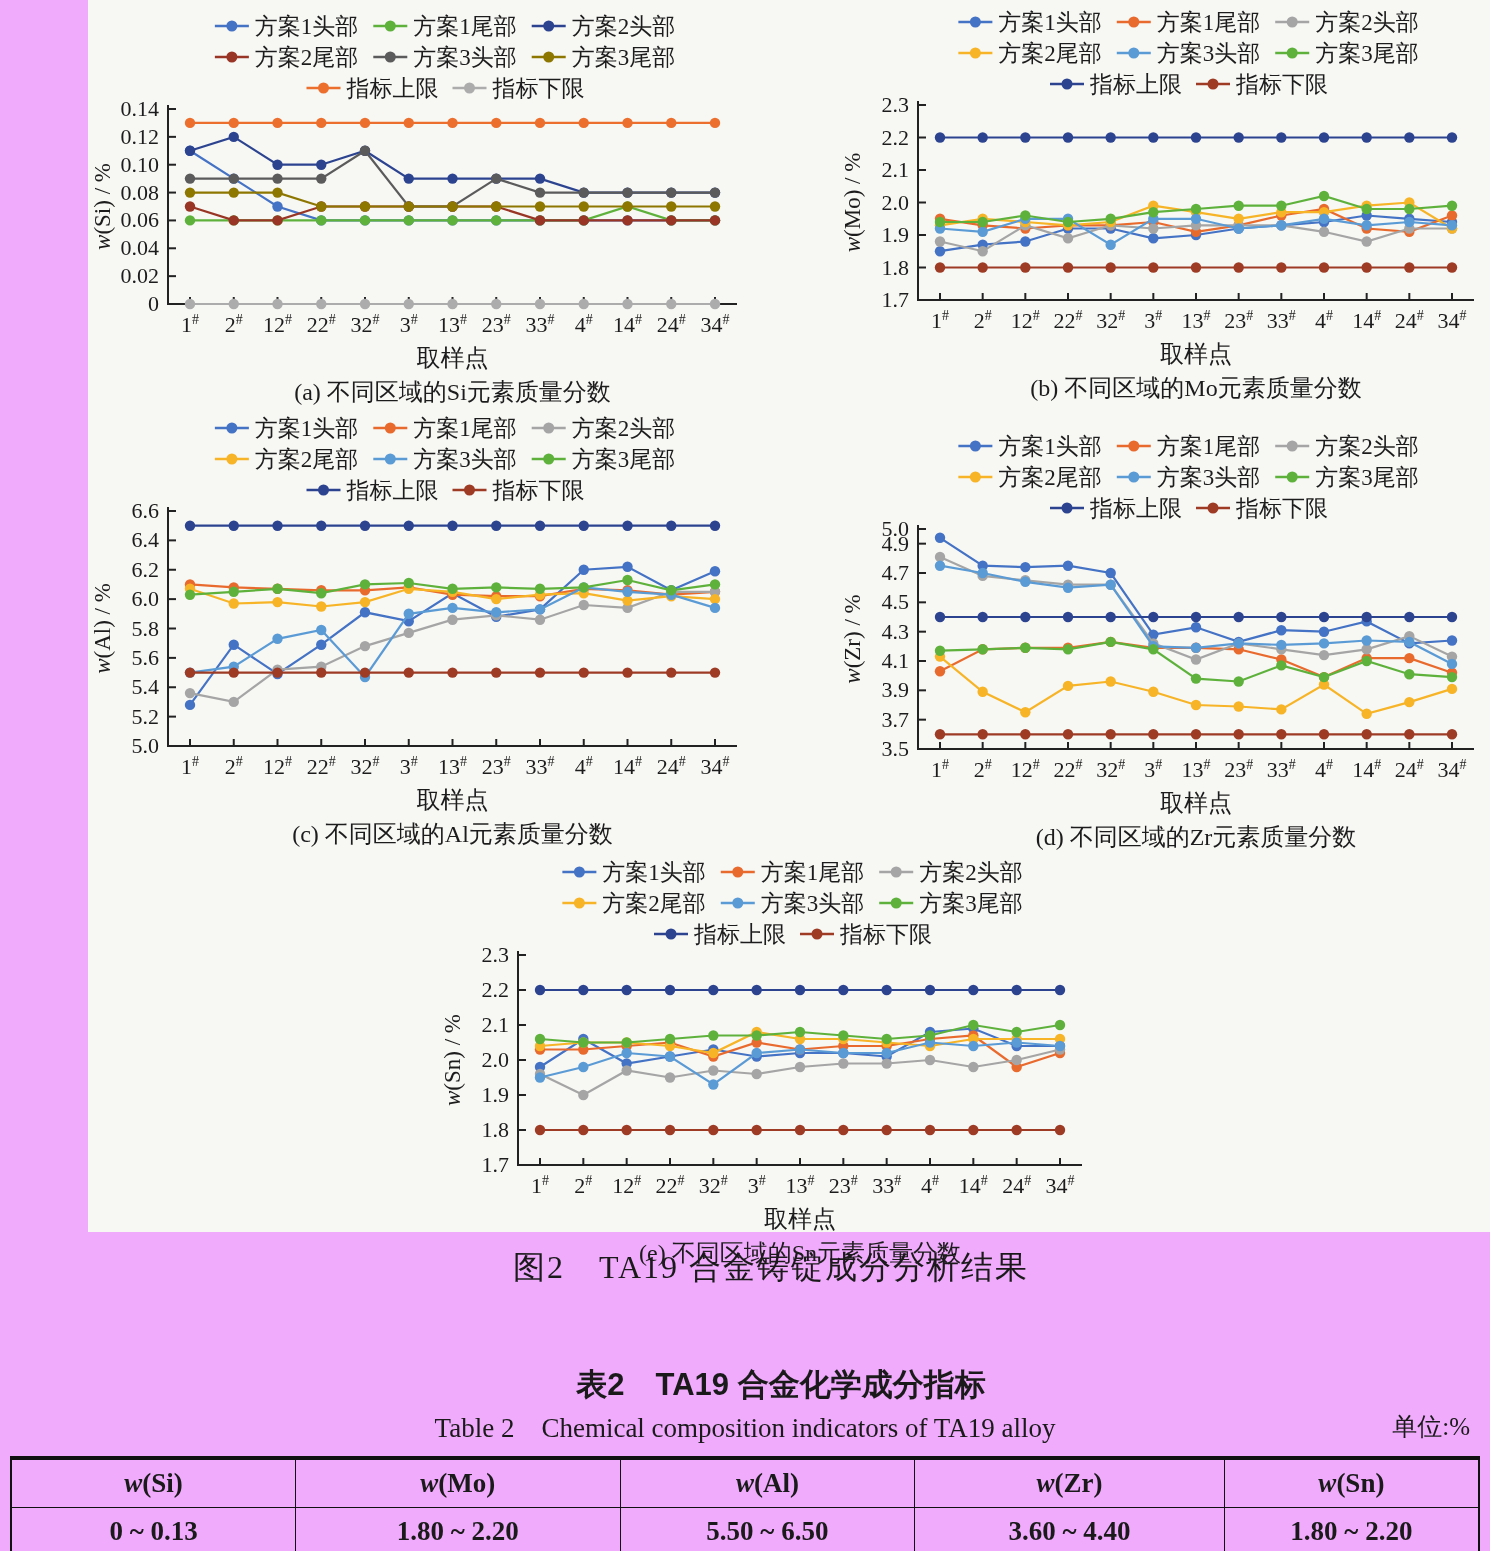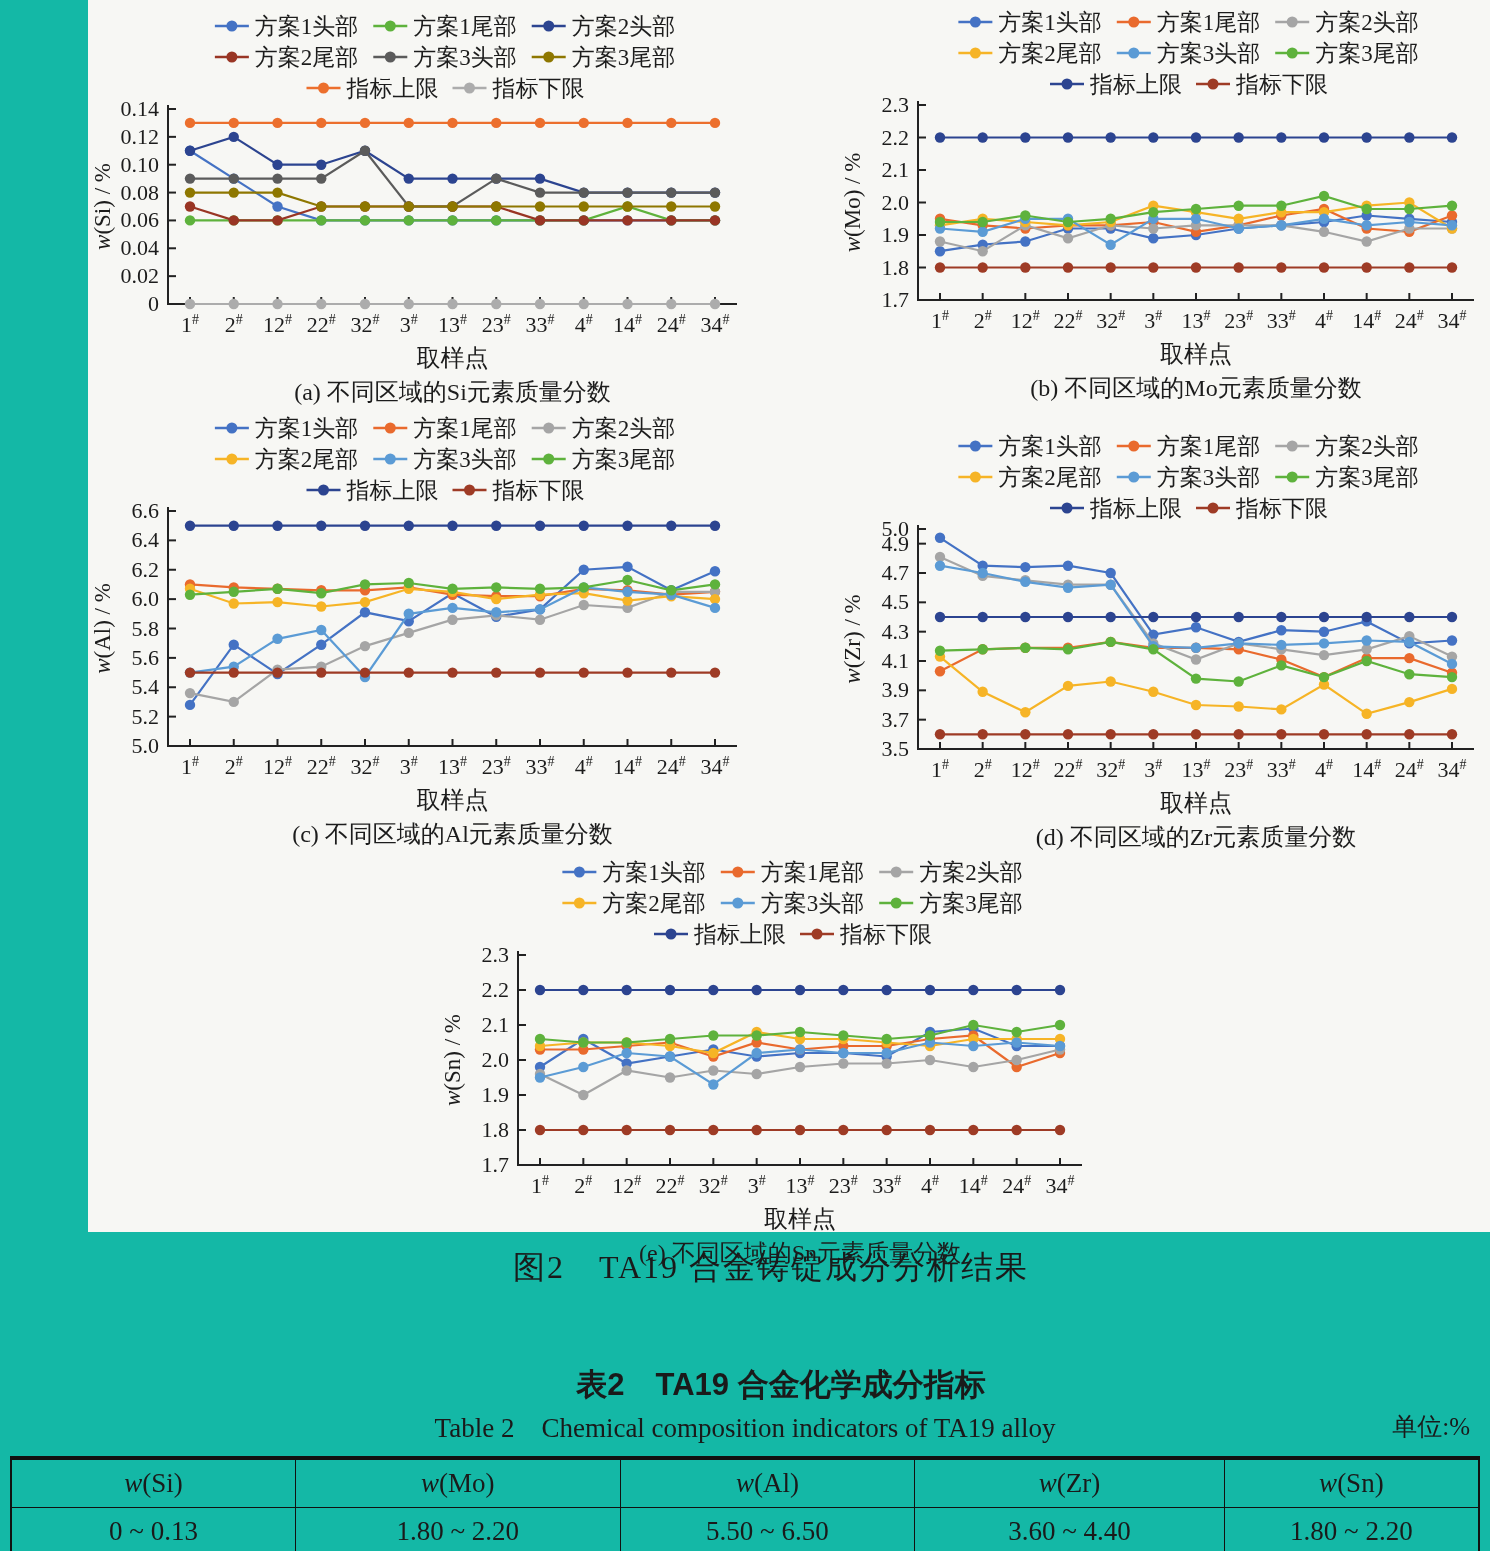--- a/index.html
+++ b/index.html
@@ -1,31 +1,31 @@
 <!DOCTYPE html>
 <html><head>
 <meta charset="utf-8">
 <style>
   html,body{margin:0;padding:0;background:#ffffff;}
   body{font-family:"Liberation Serif","DejaVu Serif",serif;color:#1a1a1a;}
-  #page{position:relative;width:1490px;height:1551px;background:#14b8a6;overflow:hidden;}
+  #page{position:relative;width:1490px;height:1551px;background:#f0abfc;overflow:hidden;}
   .figure-bg{position:absolute;left:88px;top:0;width:1402px;height:1232px;background:#f7f7f4;}
   svg{position:absolute;overflow:visible;}
   svg text{font-family:"Liberation Serif","DejaVu Serif",serif;fill:#1c1c1c;}
   .cap{position:absolute;left:0;width:100%;text-align:center;white-space:pre;}
   #fig-cap-zh{top:1246px;font-size:32px;letter-spacing:2px;padding-left:26px;}
   #fig-cap-en{top:1297px;font-size:27px;}
   #tab-cap-zh{top:1364px;font-size:31px;font-weight:bold;font-family:"Liberation Sans","DejaVu Sans",sans-serif;padding-left:36px;}
   #tab-cap-en-row{position:absolute;top:1410px;left:0;width:100%;}
   #tab-cap-en{display:block;text-align:center;font-size:27px;white-space:pre;}
   #unit-label{position:absolute;right:20px;top:0;font-size:25px;}
   table.comp{position:absolute;left:10px;top:1456px;width:1470px;border-collapse:collapse;
              font-size:27px;text-align:center;}
   table.comp{border:2.5px solid #111;border-top:4px solid #111;}
-  table.comp th,table.comp td{border:1.6px solid #111;font-weight:normal;padding:8px 12px;white-space:pre;}
+  table.comp th,table.comp td{border:1.6px solid #111;font-weight:bold;padding:8px 12px;white-space:pre;}
   table.comp i{font-style:italic;}
 </style>
 </head>
 <body>
 
 <div id="page">
   <div class="figure-bg"></div>
 
   <svg width="665" height="400" style="left:88px;top:6px;">
       <g>

